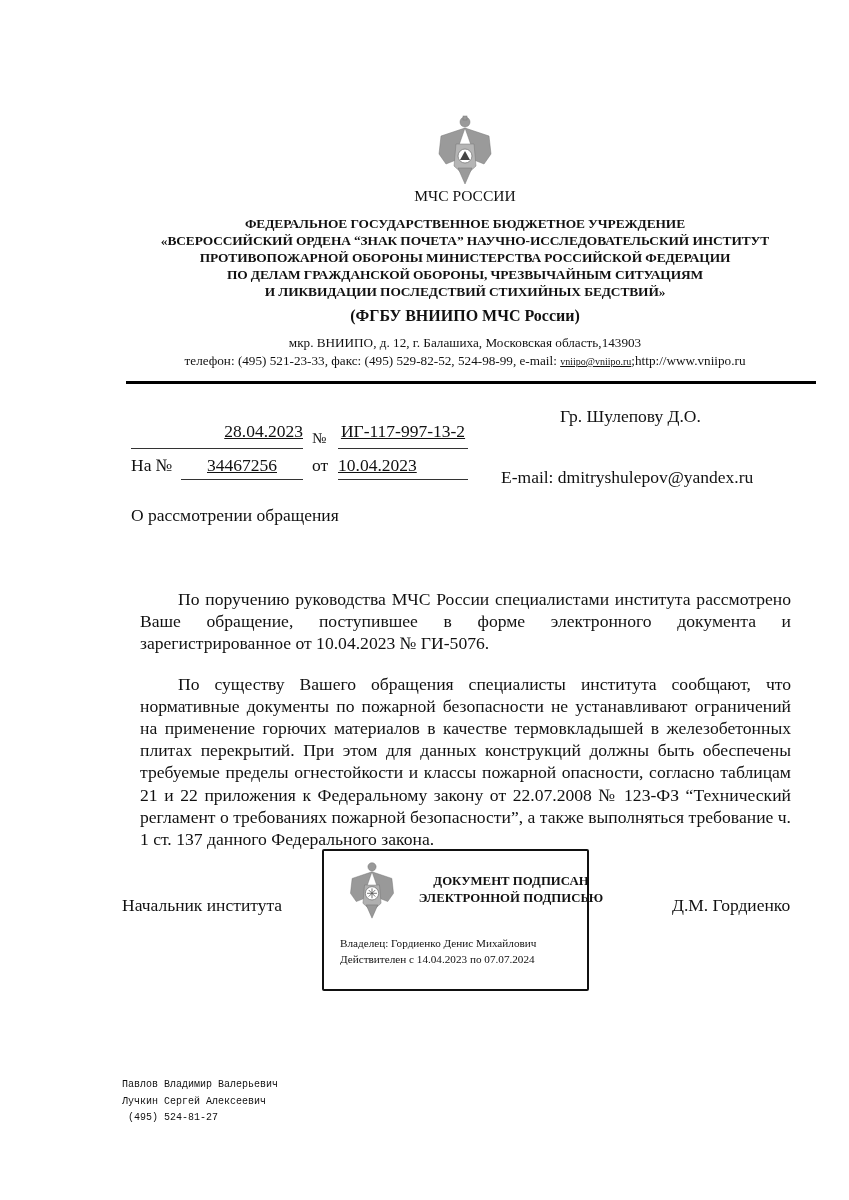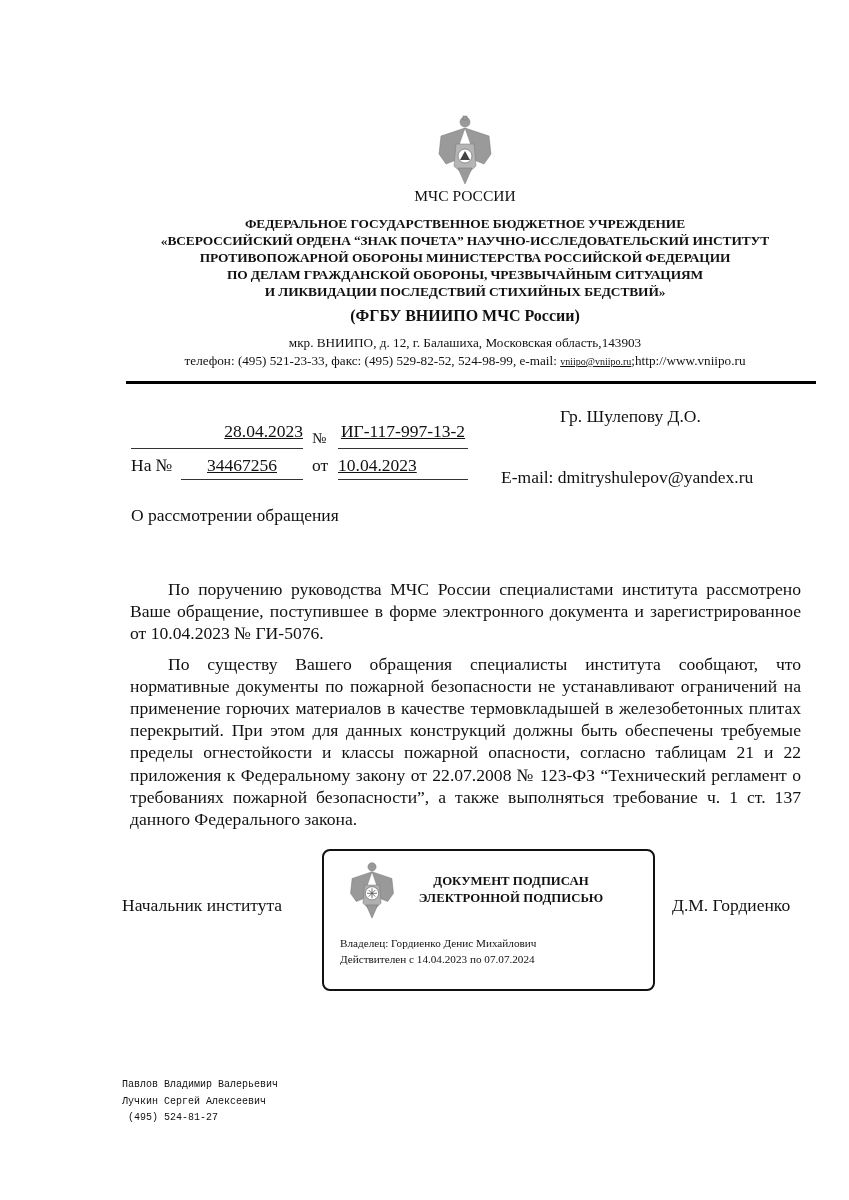--- a/index.html
+++ b/index.html
@@ -41,28 +41,28 @@
 
   .recipient { left: 560px; top: 406px; font-size: 17.5px; }
   .email { left: 501px; top: 451px; font-size: 17.5px; margin-top: 16px; }
 
   .subject { left: 131px; top: 505px; font-size: 17.5px; }
 
   .body-text {
     left: 122px; top: 570px; width: 687px; font-size: 17.6px; line-height: 22.2px;
     text-align: justify;
   }
-  .body-text p { margin: 8px; text-indent: 38px; }
+  .body-text p { margin: 18px; text-indent: 38px; }
 
   .sig-title { left: 122px; top: 895px; font-size: 17.5px; }
   .sig-name { left: 672px; top: 895px; font-size: 17.5px; }
 
   .stamp {
-    left: 322px; top: 849px; width: 333px; height: 142px; border: 2.5px solid #111;
-    border-radius: 8px; box-sizing: border-box;
+    left: 322px; top: 849px; width: 267px; height: 142px; border: 2.5px solid #111;
+    border-radius: 2px; box-sizing: border-box;
   }
   .stamp-emblem { left: 24px; top: 8px; width: 48px; height: 62px; }
   .stamp-emblem svg { width: 100%; height: 100%; }
   .stamp-title {
     left: 82px; top: 22px; width: 210px; text-align: center; font-weight: bold;
     font-size: 12.8px; line-height: 17px;
   }
   .stamp-info { left: 16px; top: 84px; font-size: 11.2px; line-height: 16px; white-space: nowrap; }
 
   .footer { left: 122px; top: 1077px; font-size: 10px; line-height: 16.5px; font-family: Liberation Mono, monospace; }

